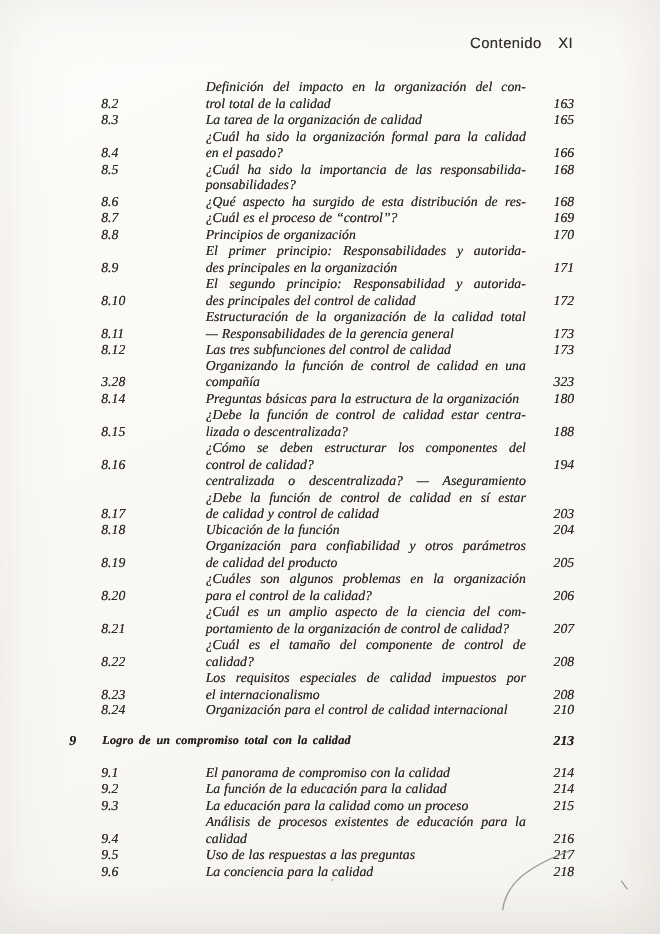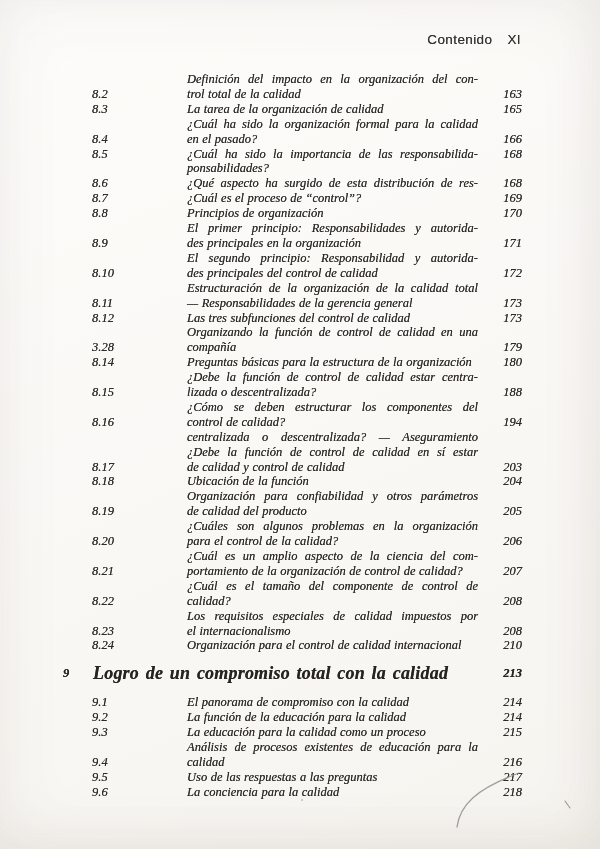--- a/index.html
+++ b/index.html
@@ -32,21 +32,21 @@
   }
   .row { display:flex; align-items:flex-end;font-style:italic; }
   .c1 { width:80px; padding-left:29px; box-sizing:border-box; flex:none; }
   .c2 { width:335px; flex:none; }
   .c3 { flex:1; text-align:right; align-self:flex-end; white-space:nowrap; }
   .ln { white-space:nowrap;margin-left:44px; }
   .ln.j { text-align:justify; text-align-last:justify; white-space:normal; }
 
   .chapter { font-weight:bold; margin-top:13px; margin-bottom:14px; color:#262420; }
   .chapter .c1 { width:30px; padding-left:0; }
-  .chapter .c2 { width:385px; font-size:18px; word-spacing:2px; letter-spacing:0.2px; }
+  .chapter .c2 { width:385px; font-size:11px; word-spacing:2px; letter-spacing:0.2px; }
 
   
   .artifacts { position:absolute; inset:0; pointer-events:none; }
 </style>
 </head>
 <body>
 
 <div class="page">
 
   <div class="runhead">
@@ -137,21 +137,21 @@
           <div class="ln">Las tres subfunciones del control de calidad</div>
         </div>
         <div class="c3">173</div>
       </div>
       <div class="row">
         <div class="c1">3.28</div>
         <div class="c2">
           <div class="ln j">Organizando la función de control de calidad en una</div>
           <div class="ln">compañía</div>
         </div>
-        <div class="c3">179</div>
+        <div class="c3">323</div>
       </div>
       <div class="row">
         <div class="c1">8.14</div>
         <div class="c2">
           <div class="ln">Preguntas básicas para la estructura de la organización</div>
         </div>
         <div class="c3">180</div>
       </div>
       <div class="row">
         <div class="c1">8.15</div>

